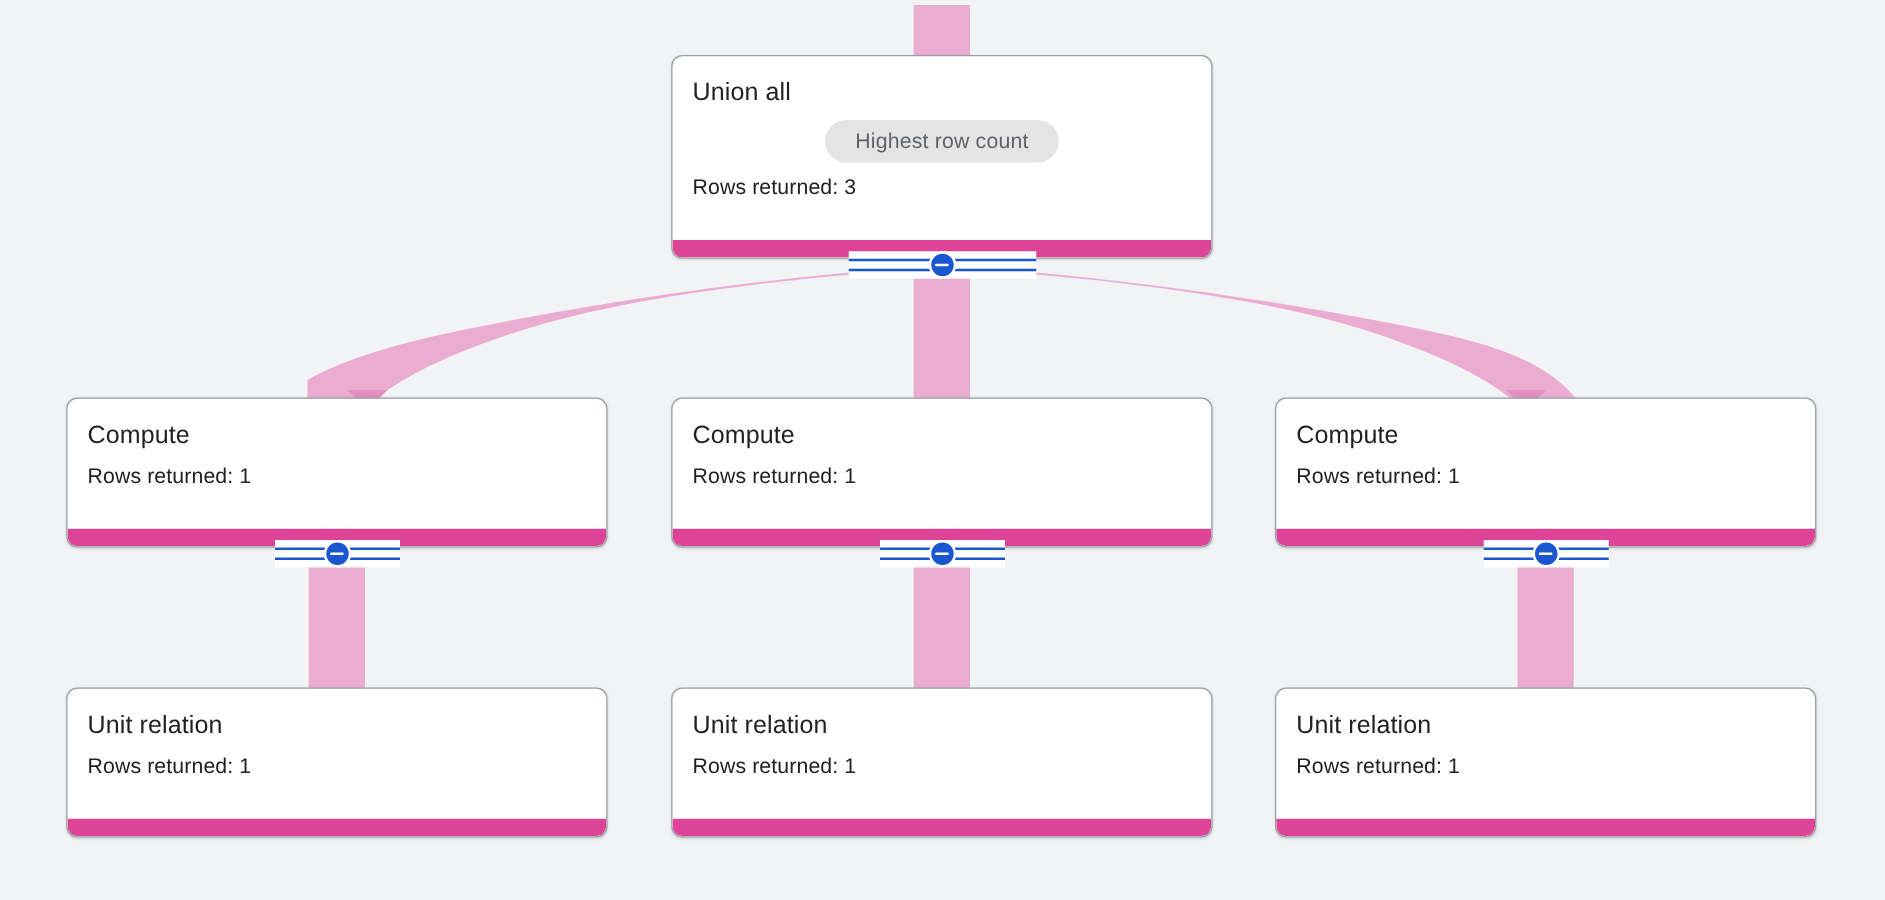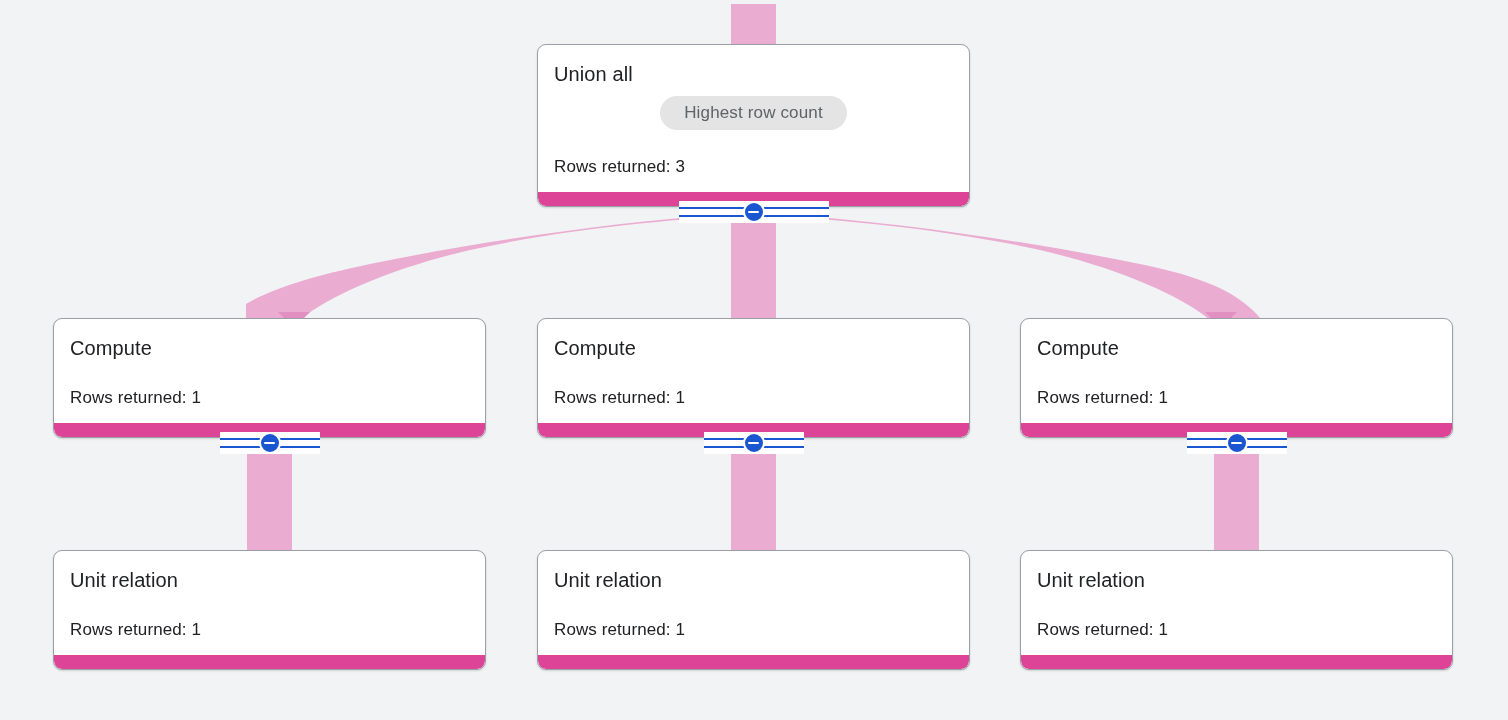--- a/index.html
+++ b/index.html
@@ -59,21 +59,21 @@
     background: #E4E4E4;
     color: #5F6368;
     font-size: 17px;
     line-height: 20px;
     padding: 7px 24px;
     border-radius: 18px;
     letter-spacing: 0.15px;
     white-space: nowrap;
   }
   .node-stat {
-    margin-top: 26px;
+    margin-top: 9px;
     font-size: 17px;
     line-height: 22px;
     color: #202124;
     letter-spacing: 0.1px;
     white-space: nowrap;
   }
   .node-accent {
     position: absolute;
     left: 0;
     right: 0;

